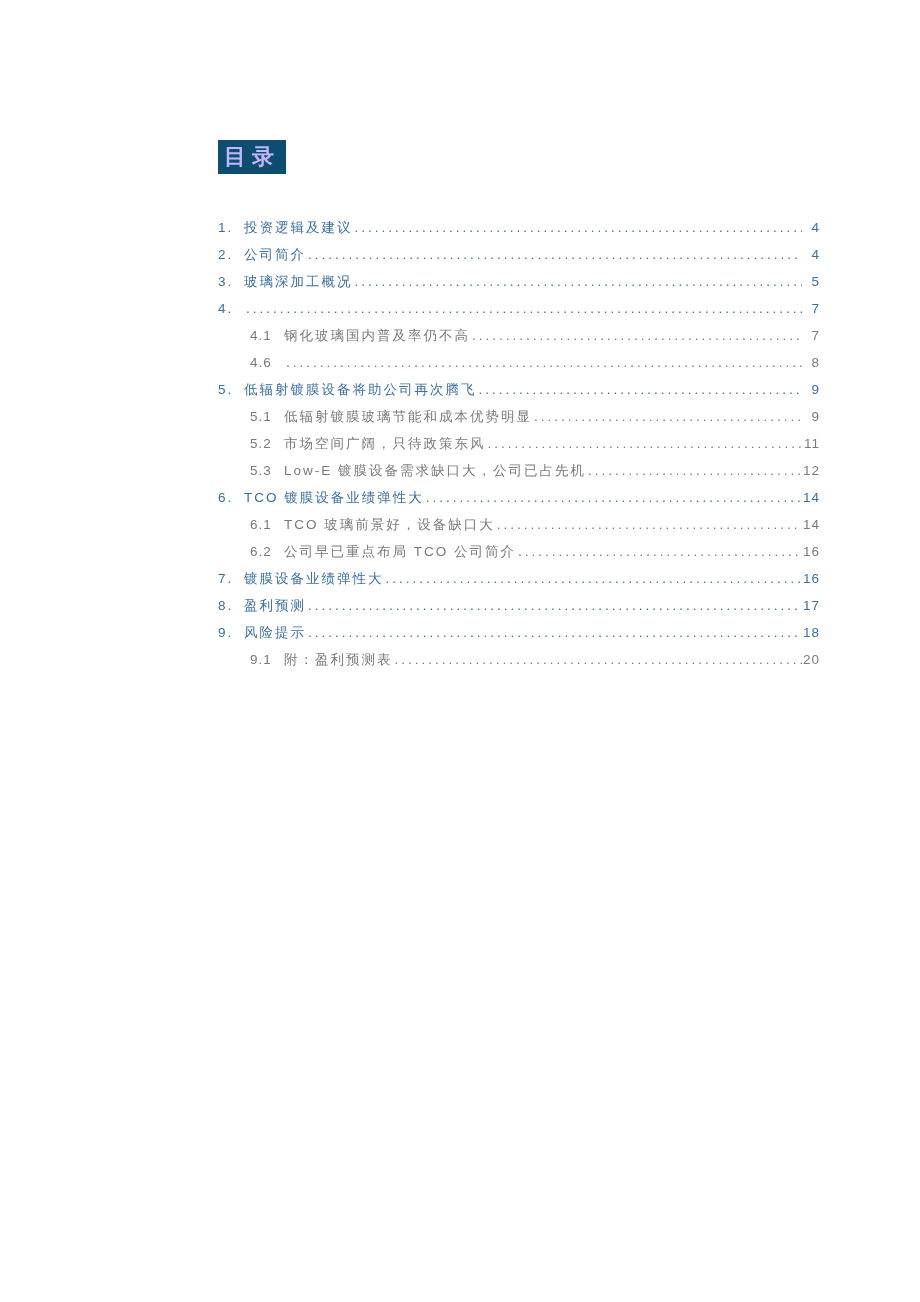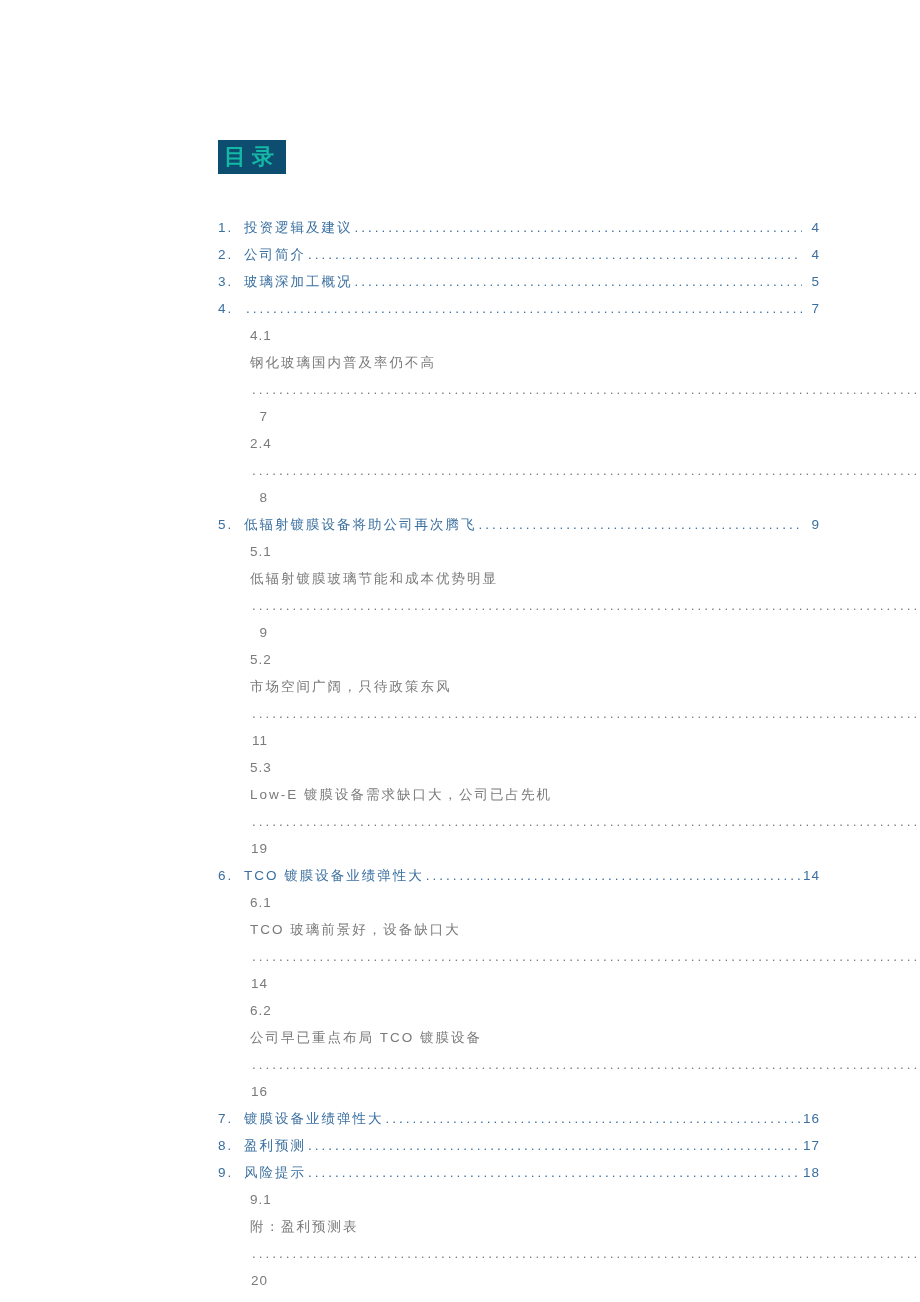--- a/index.html
+++ b/index.html
@@ -6,36 +6,36 @@
     body {
       width: 920px;
       height: 1302px;
       background: #fff;
       font-family: "Microsoft YaHei", "SimSun", sans-serif;
       padding: 140px 100px 0 218px;
     }
     .title-box {
       display: inline-block;
       background: #0d4d6f;
-      color: #14b8a6;
+      color: #c4b5fd;
       font-size: 22px;
       font-weight: bold;
       padding: 2px 6px;
       letter-spacing: 6px;
       margin-bottom: 40px;
       text-align: right;
     }
     .toc { font-size: 13.5px; line-height: 2.0; }
     .toc-row {
       display: flex;
       align-items: baseline;
       white-space: nowrap;
     }
     .toc-row.level1 { color: #3a6fa0; }
-    .toc-row.level2 { color: #7a7a7a; padding-left: 32px; flex-direction: column; }
+    .toc-row.level2 { color: #7a7a7a; padding-left: 32px; }
     .num { display: inline-block; }
     .level1 .num { min-width: 26px; letter-spacing: 2px; }
     .level2 .num { min-width: 34px; letter-spacing: 1px; }
     .label { letter-spacing: 2px; }
     .leader {
       flex: 1;
       overflow: hidden;
       letter-spacing: 3px;
       color: inherit;
       padding: 0 2px;
@@ -76,21 +76,21 @@
       <span class="leader"></span>
       <span class="page">7</span>
     </div>
     <div class="toc-row level2">
       <span class="num">4.1</span>
       <span class="label">钢化玻璃国内普及率仍不高</span>
       <span class="leader"></span>
       <span class="page">7</span>
     </div>
     <div class="toc-row level2">
-      <span class="num">2.4</span>
+      <span class="num">4.6</span>
       <span class="leader"></span>
       <span class="page">8</span>
     </div>
     <div class="toc-row level1">
       <span class="num">5.</span>
       <span class="label">低辐射镀膜设备将助公司再次腾飞</span>
       <span class="leader"></span>
       <span class="page">9</span>
     </div>
     <div class="toc-row level2">
@@ -102,37 +102,37 @@
     <div class="toc-row level2">
       <span class="num">5.2</span>
       <span class="label">市场空间广阔，只待政策东风</span>
       <span class="leader"></span>
       <span class="page">11</span>
     </div>
     <div class="toc-row level2">
       <span class="num">5.3</span>
       <span class="label">Low-E 镀膜设备需求缺口大，公司已占先机</span>
       <span class="leader"></span>
-      <span class="page">19</span>
+      <span class="page">12</span>
     </div>
     <div class="toc-row level1">
       <span class="num">6.</span>
       <span class="label">TCO 镀膜设备业绩弹性大</span>
       <span class="leader"></span>
       <span class="page">14</span>
     </div>
     <div class="toc-row level2">
       <span class="num">6.1</span>
       <span class="label">TCO 玻璃前景好，设备缺口大</span>
       <span class="leader"></span>
       <span class="page">14</span>
     </div>
     <div class="toc-row level2">
       <span class="num">6.2</span>
-      <span class="label">公司早已重点布局 TCO 镀膜设备</span>
+      <span class="label">公司早已重点布局 TCO 公司简介</span>
       <span class="leader"></span>
       <span class="page">16</span>
     </div>
     <div class="toc-row level1">
       <span class="num">7.</span>
       <span class="label">镀膜设备业绩弹性大</span>
       <span class="leader"></span>
       <span class="page">16</span>
     </div>
     <div class="toc-row level1">

